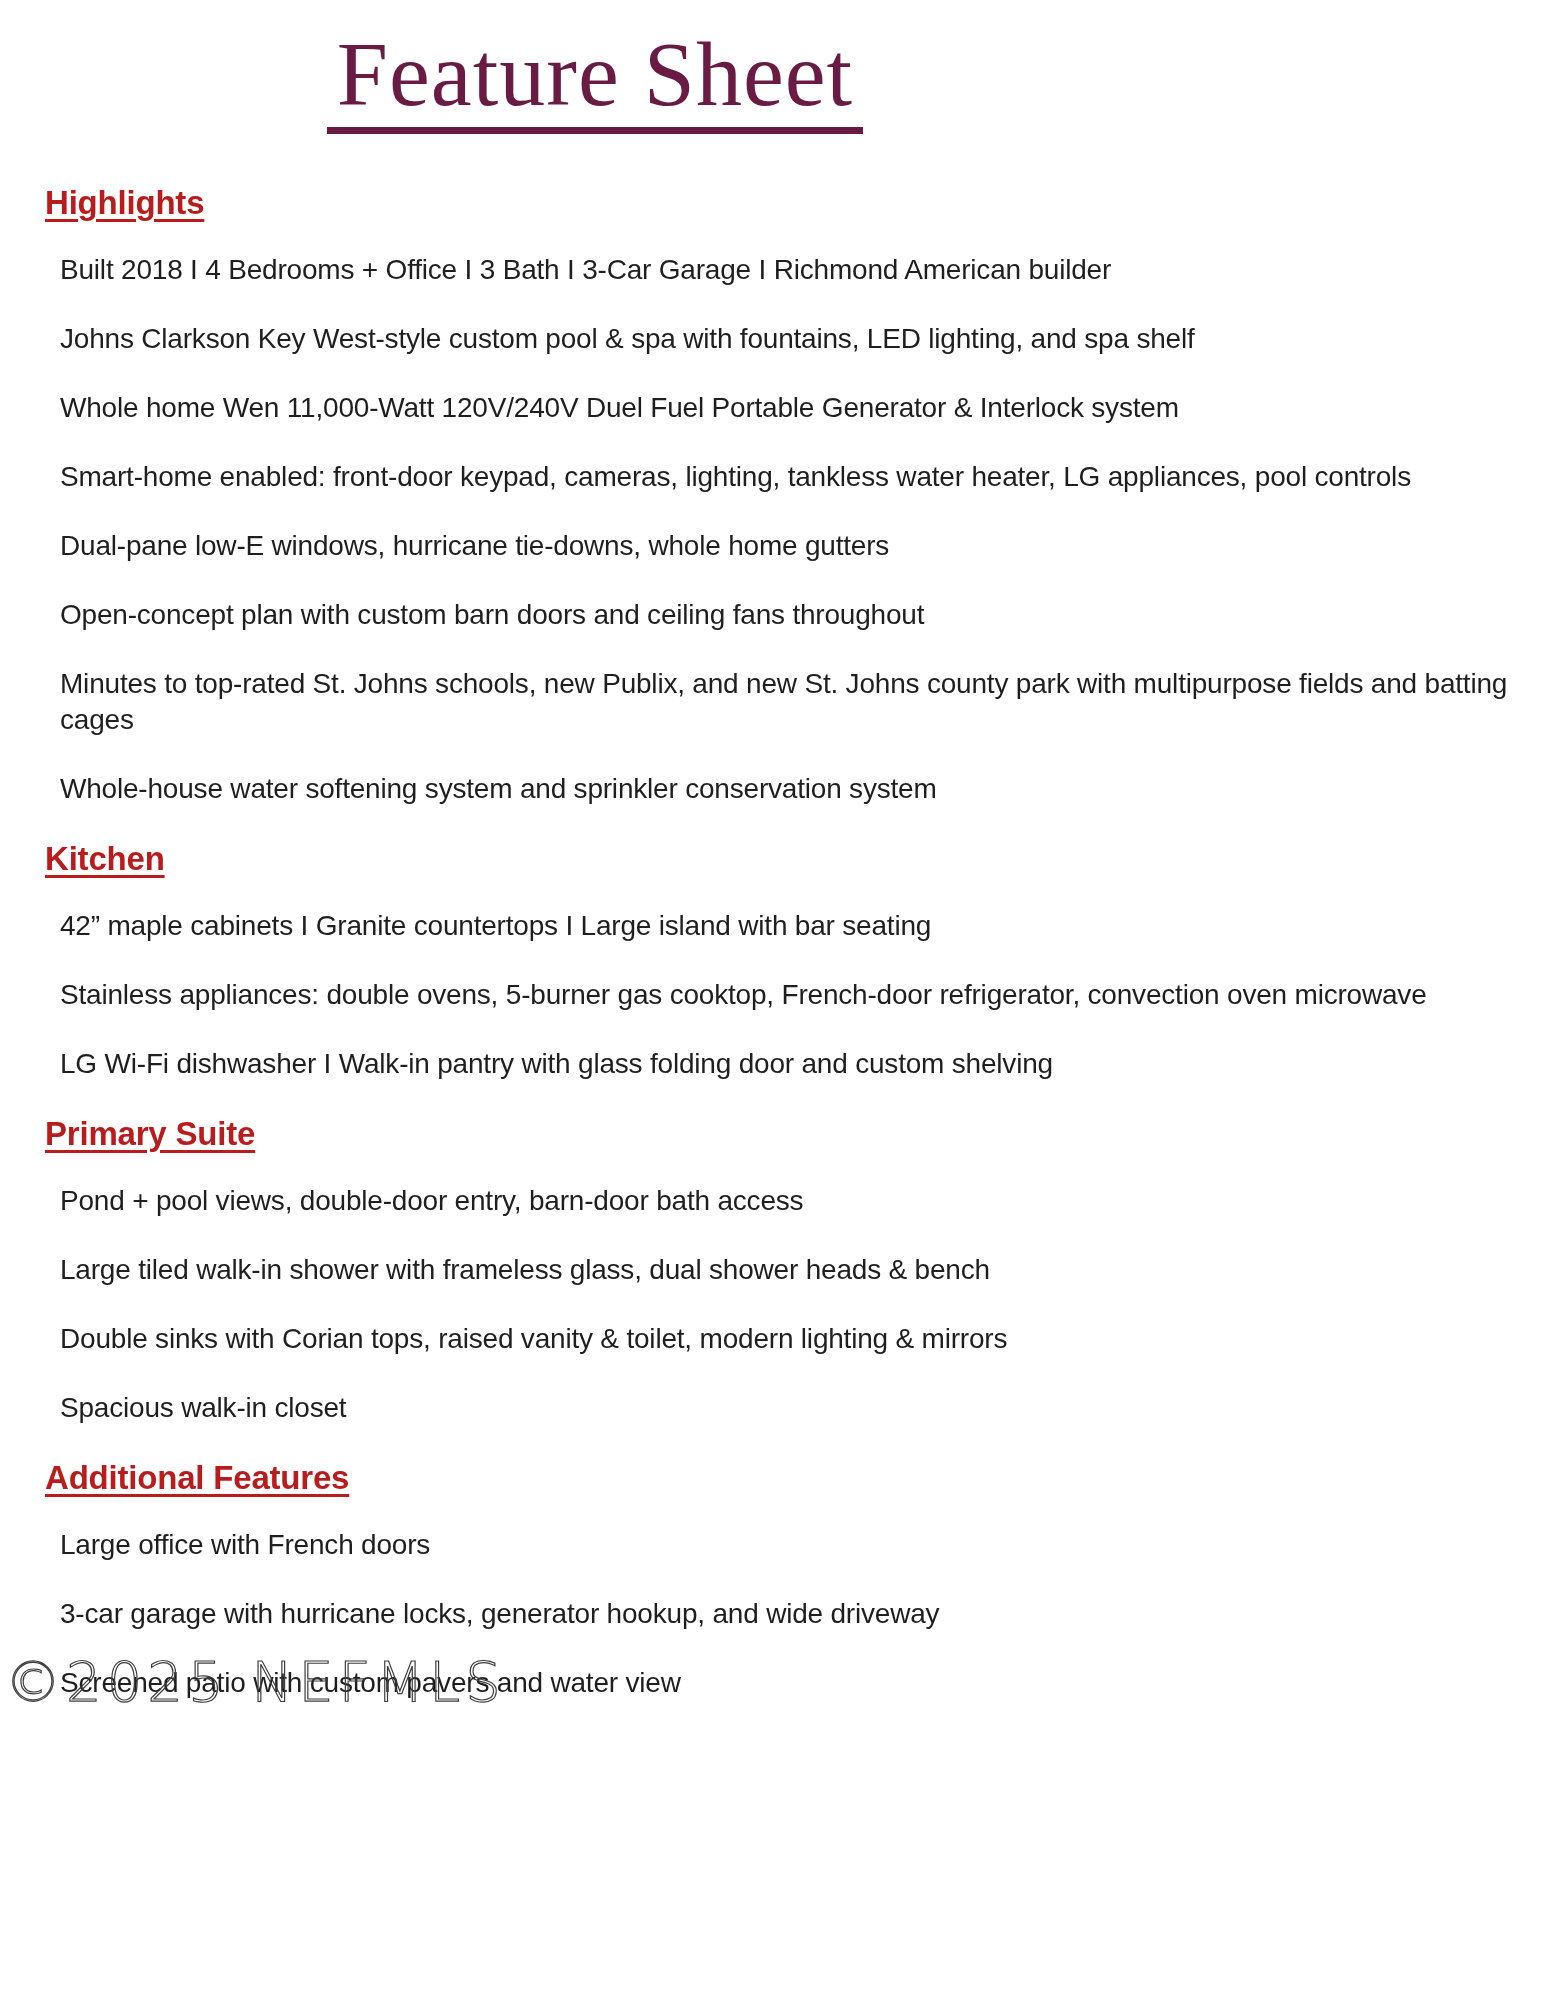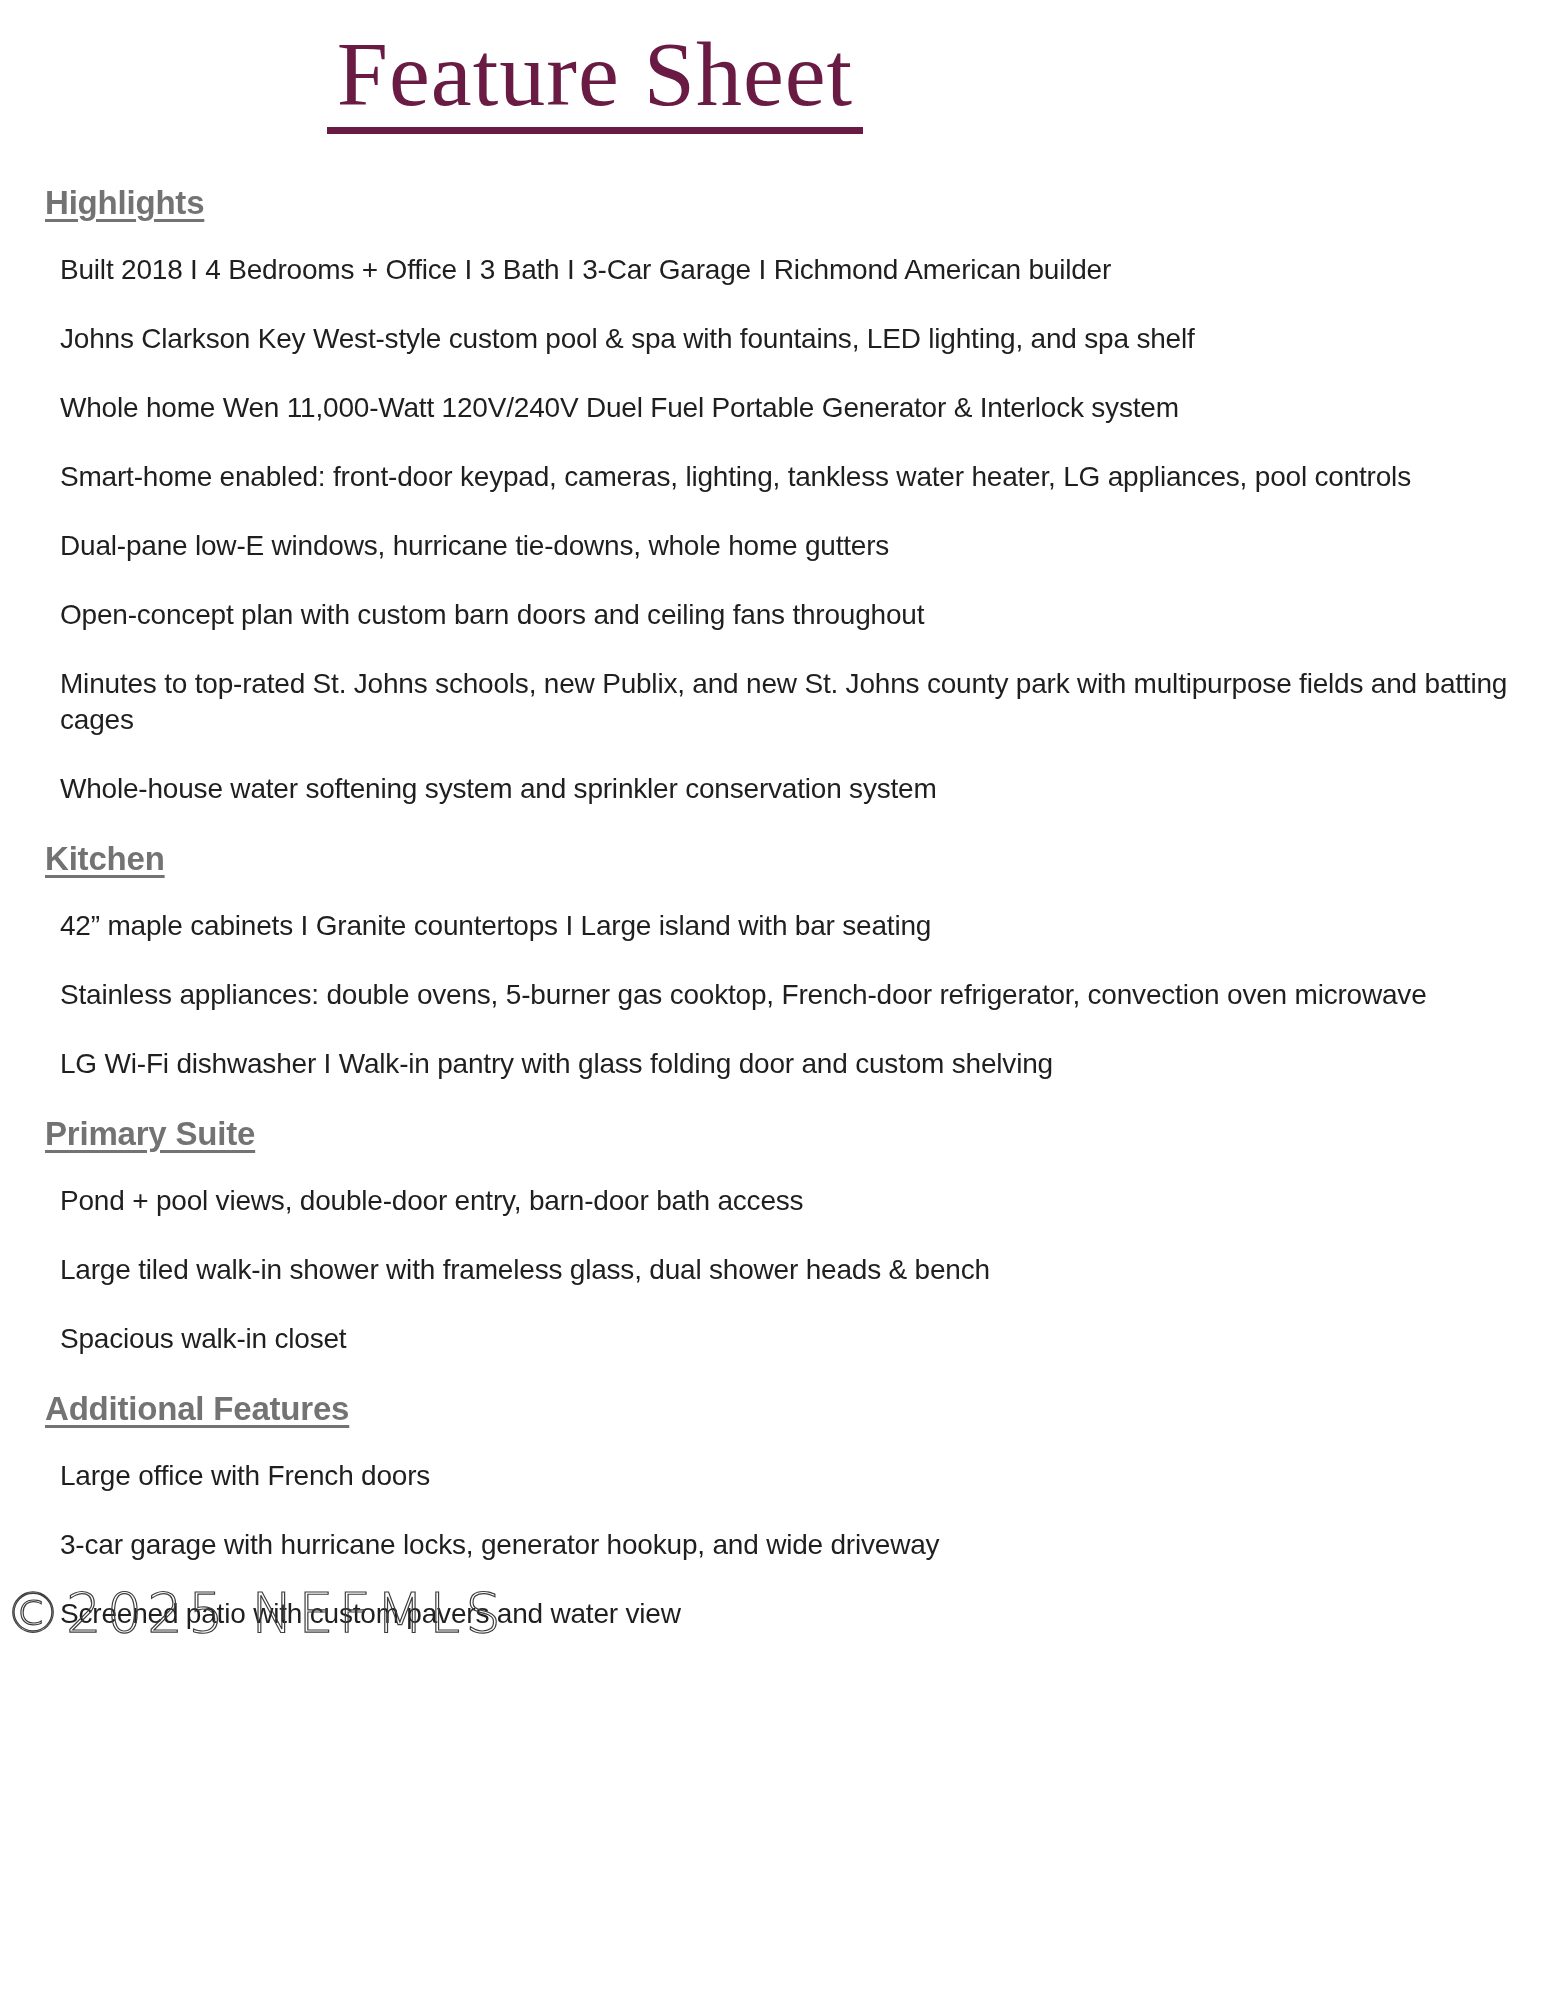--- a/index.html
+++ b/index.html
@@ -34,21 +34,21 @@
     color: #6a1b44;
     border-bottom: 7px solid #6a1b44;
     letter-spacing: 1px;
     text-align: center;
   }
   .heading {
     display: inline-block;
     margin: 0 0 30px 0;
     font-size: 33px;
     font-weight: bold;
-    color: #737373;
+    color: #b91c1c;
     text-decoration: underline;
     text-decoration-thickness: 3px;
     text-underline-offset: 5px;
     letter-spacing: -0.2px;
     text-align: center;
   }
   section { display: block; }
   .item {
     margin: 0 0 33px 15px;
     font-size: 28px;
@@ -102,20 +102,21 @@
     <h2 class="heading">Kitchen</h2>
     <p class="item">42” maple cabinets I Granite countertops I Large island with bar seating</p>
     <p class="item">Stainless appliances: double ovens, 5-burner gas cooktop, French-door refrigerator, convection oven microwave</p>
     <p class="item">LG Wi-Fi dishwasher I Walk-in pantry with glass folding door and custom shelving</p>
   </section>
 
   <section>
     <h2 class="heading">Primary Suite</h2>
     <p class="item">Pond + pool views, double-door entry, barn-door bath access</p>
     <p class="item">Large tiled walk-in shower with frameless glass, dual shower heads &amp; bench</p>
+    <p class="item">Double sinks with Corian tops, raised vanity &amp; toilet, modern lighting &amp; mirrors</p>
     <p class="item">Spacious walk-in closet</p>
   </section>
 
   <section>
     <h2 class="heading">Additional Features</h2>
     <p class="item">Large office with French doors</p>
     <p class="item">3-car garage with hurricane locks, generator hookup, and wide driveway</p>
     <div class="last-line-wrap">
       <span class="watermark">©2025 NEFMLS</span>
       <p class="item">Screened patio with custom pavers and water view</p>

